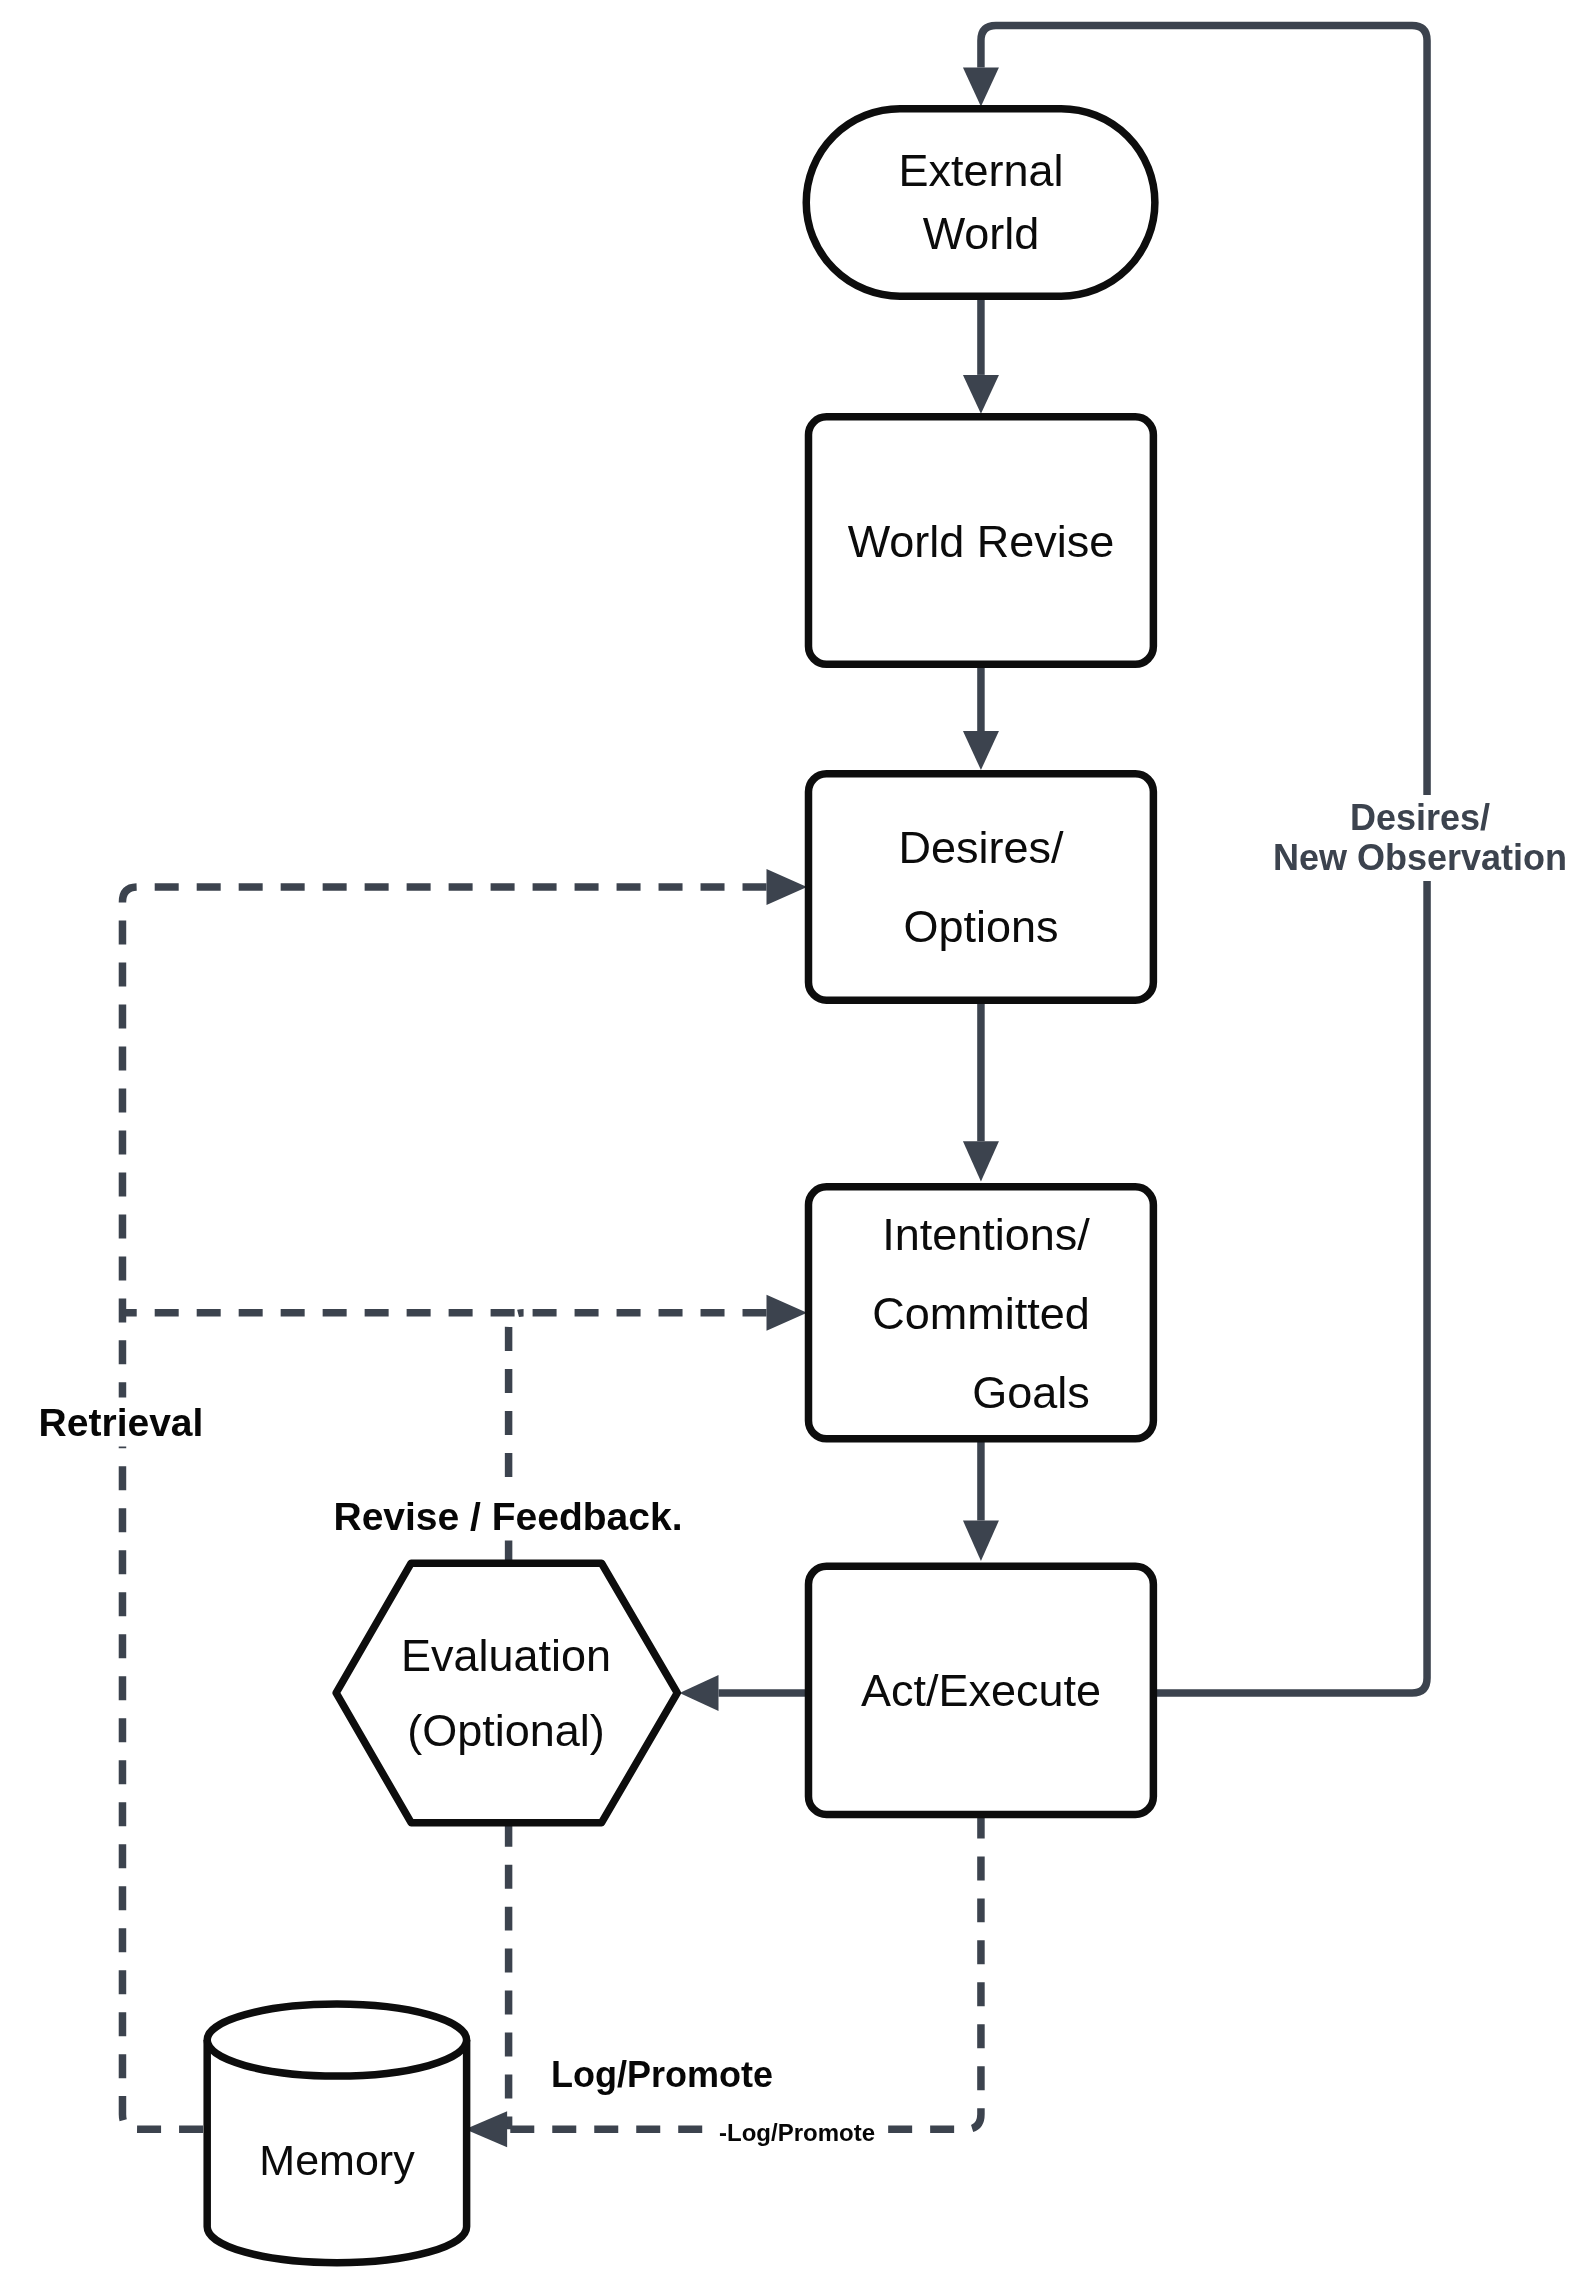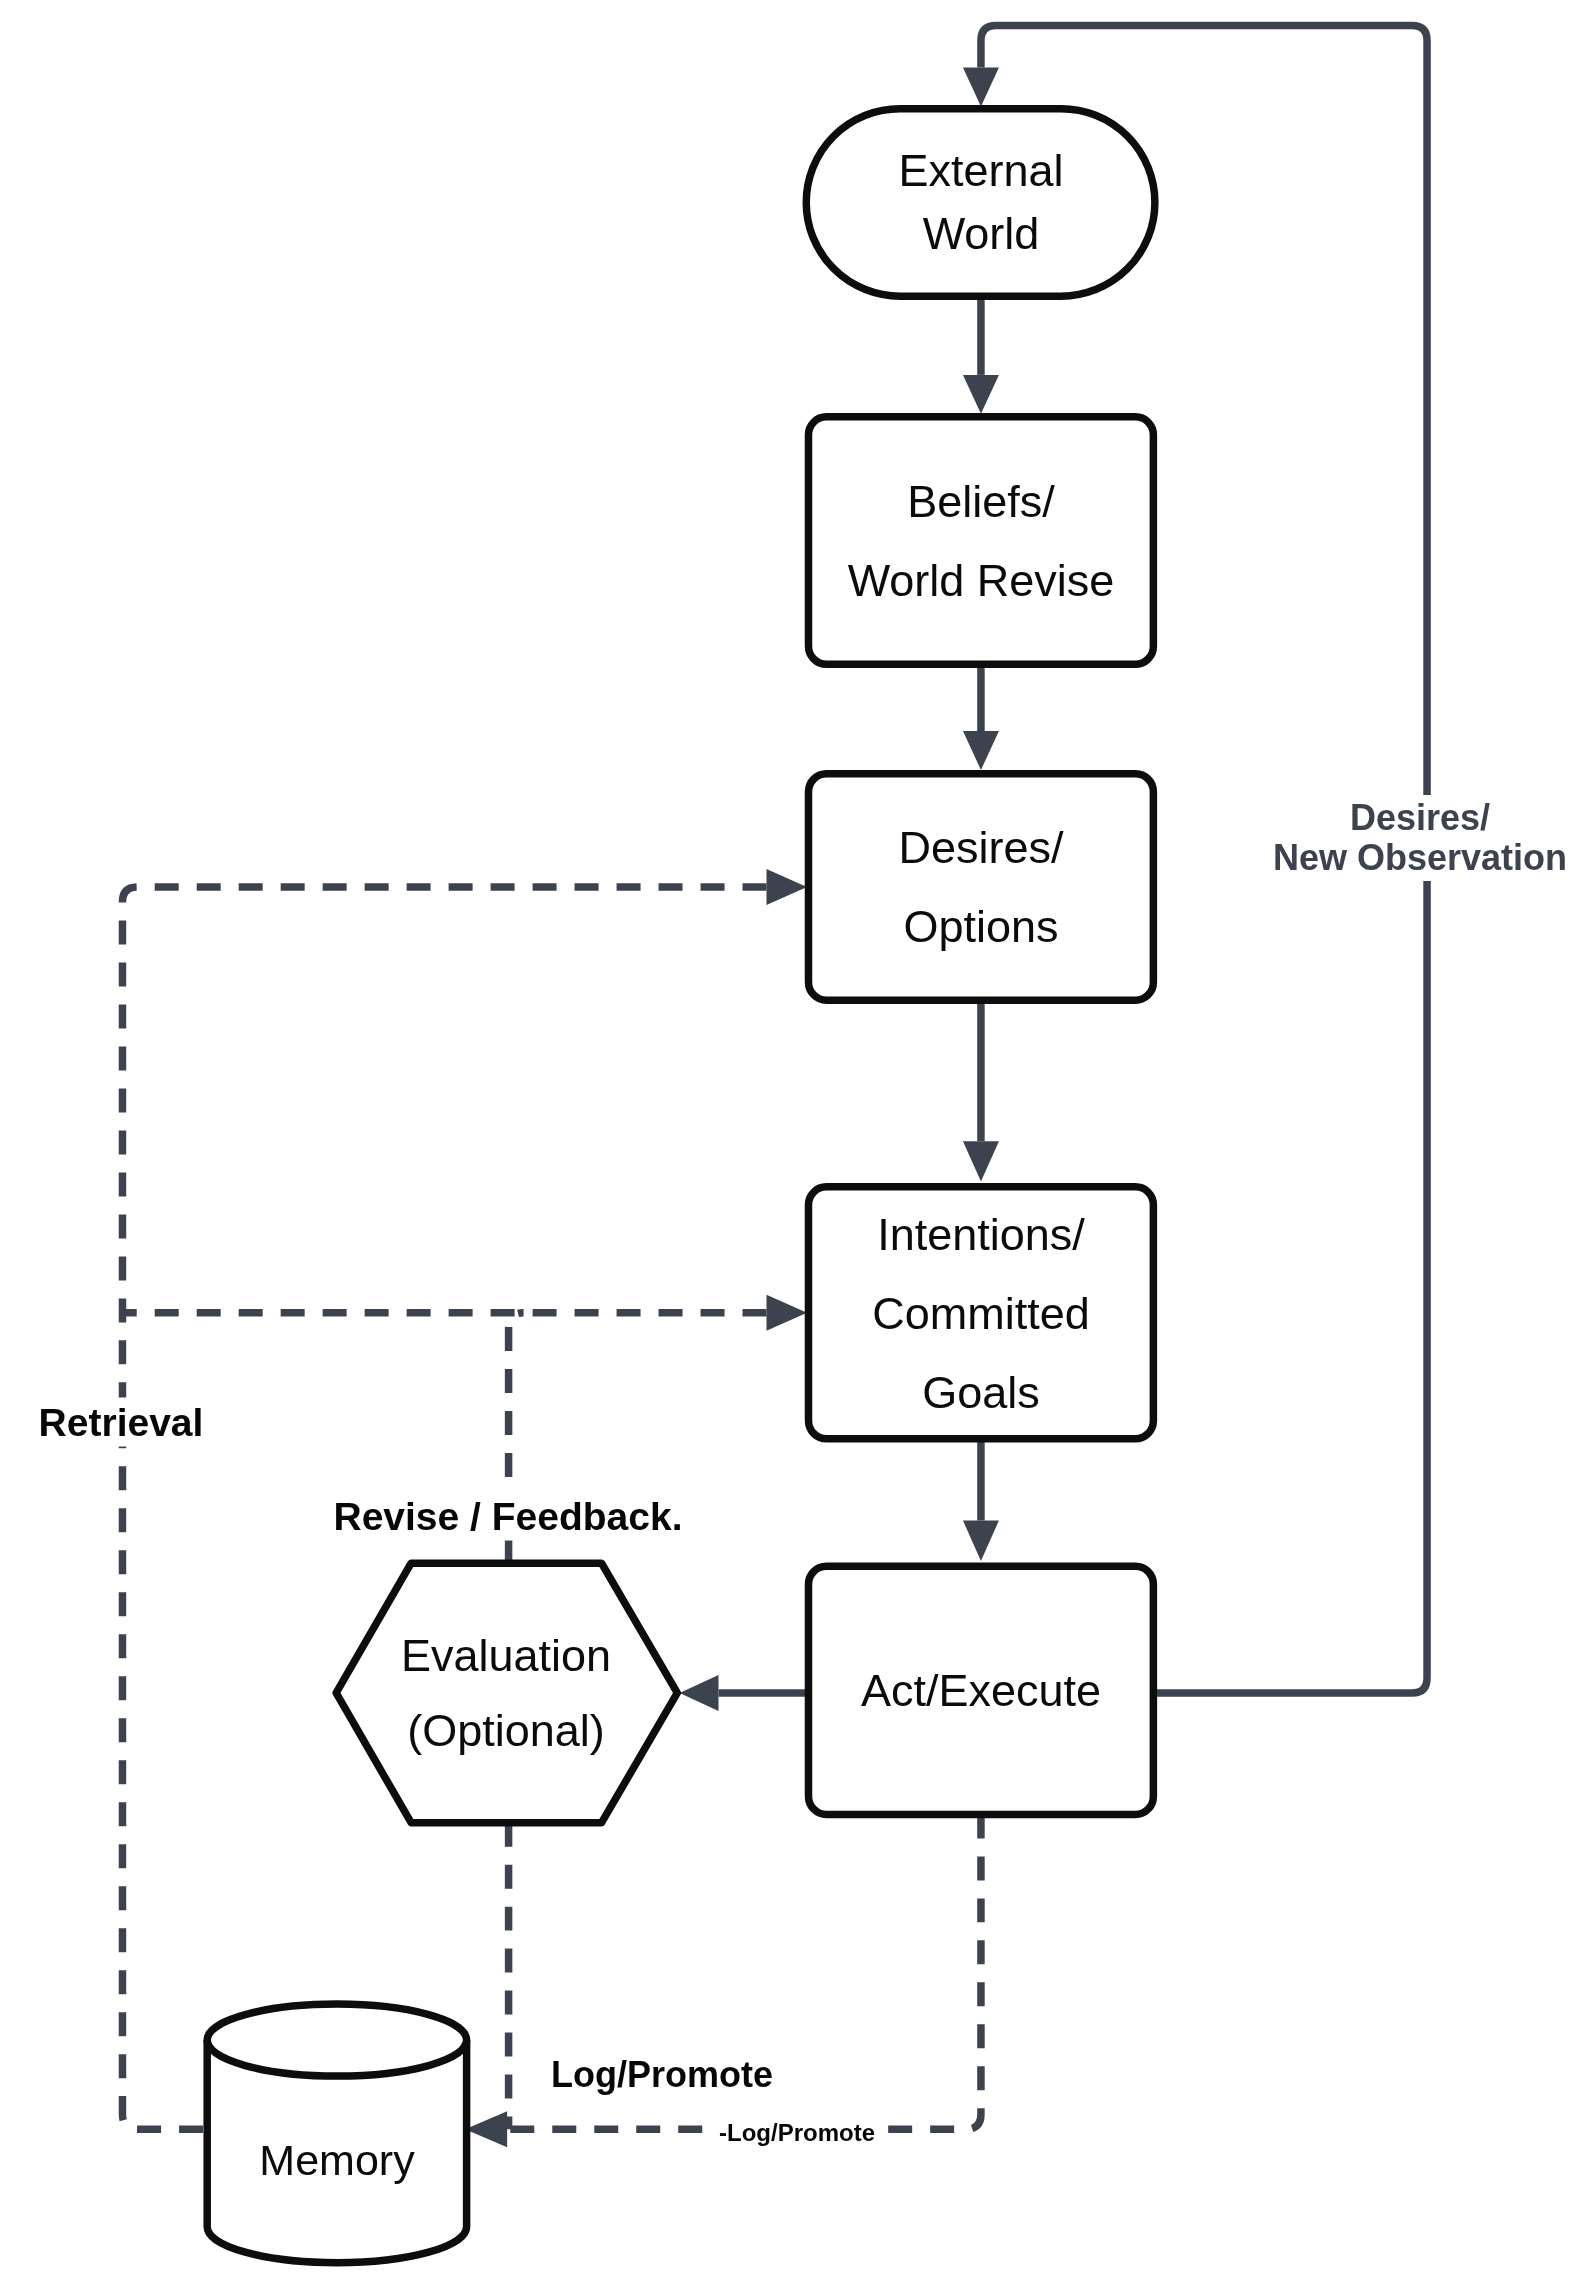--- a/index.html
+++ b/index.html
@@ -98,30 +98,29 @@
       <ellipse class="shape" cx="449" cy="2721" rx="173" ry="48"></ellipse>
     </g>
   </svg>
 
   <div class="txt pill-text" style="left:981px;top:202px;">
     <div>External</div>
     <div>World</div>
   </div>
 
   <div class="txt" style="left:981px;top:541px;">
-    <div>Beliefs/</div>
     <div>World Revise</div>
   </div>
 
   <div class="txt" style="left:981px;top:887px;">
     <div>Desires/</div>
     <div>Options</div>
   </div>
 
-  <div class="txt" style="left:981px;top:1313px;">
+  <div class="txt" style="left:981px;top:1313px;text-align:right;">
     <div>Intentions/</div>
     <div>Committed</div>
     <div>Goals</div>
   </div>
 
   <div class="txt" style="left:981px;top:1690px;">Act/Execute</div>
 
   <div class="txt hex-text" style="left:506px;top:1693px;">
     <div>Evaluation</div>
     <div>(Optional)</div>

